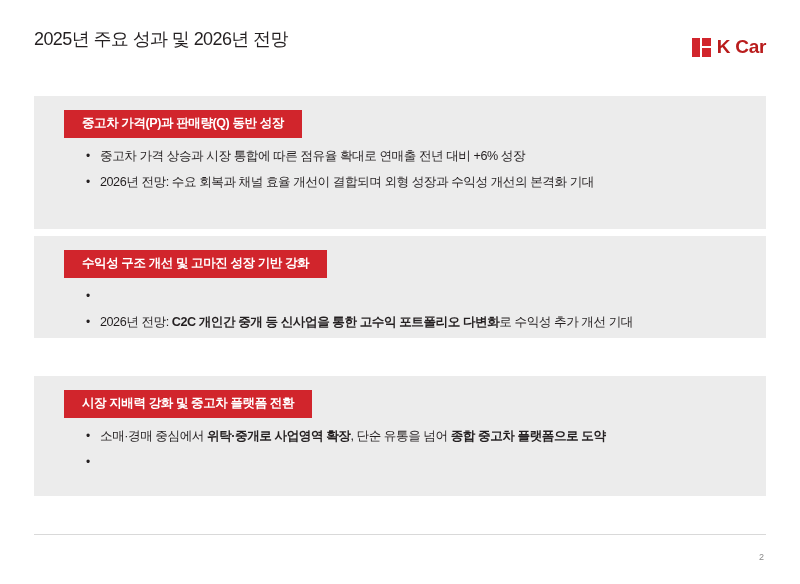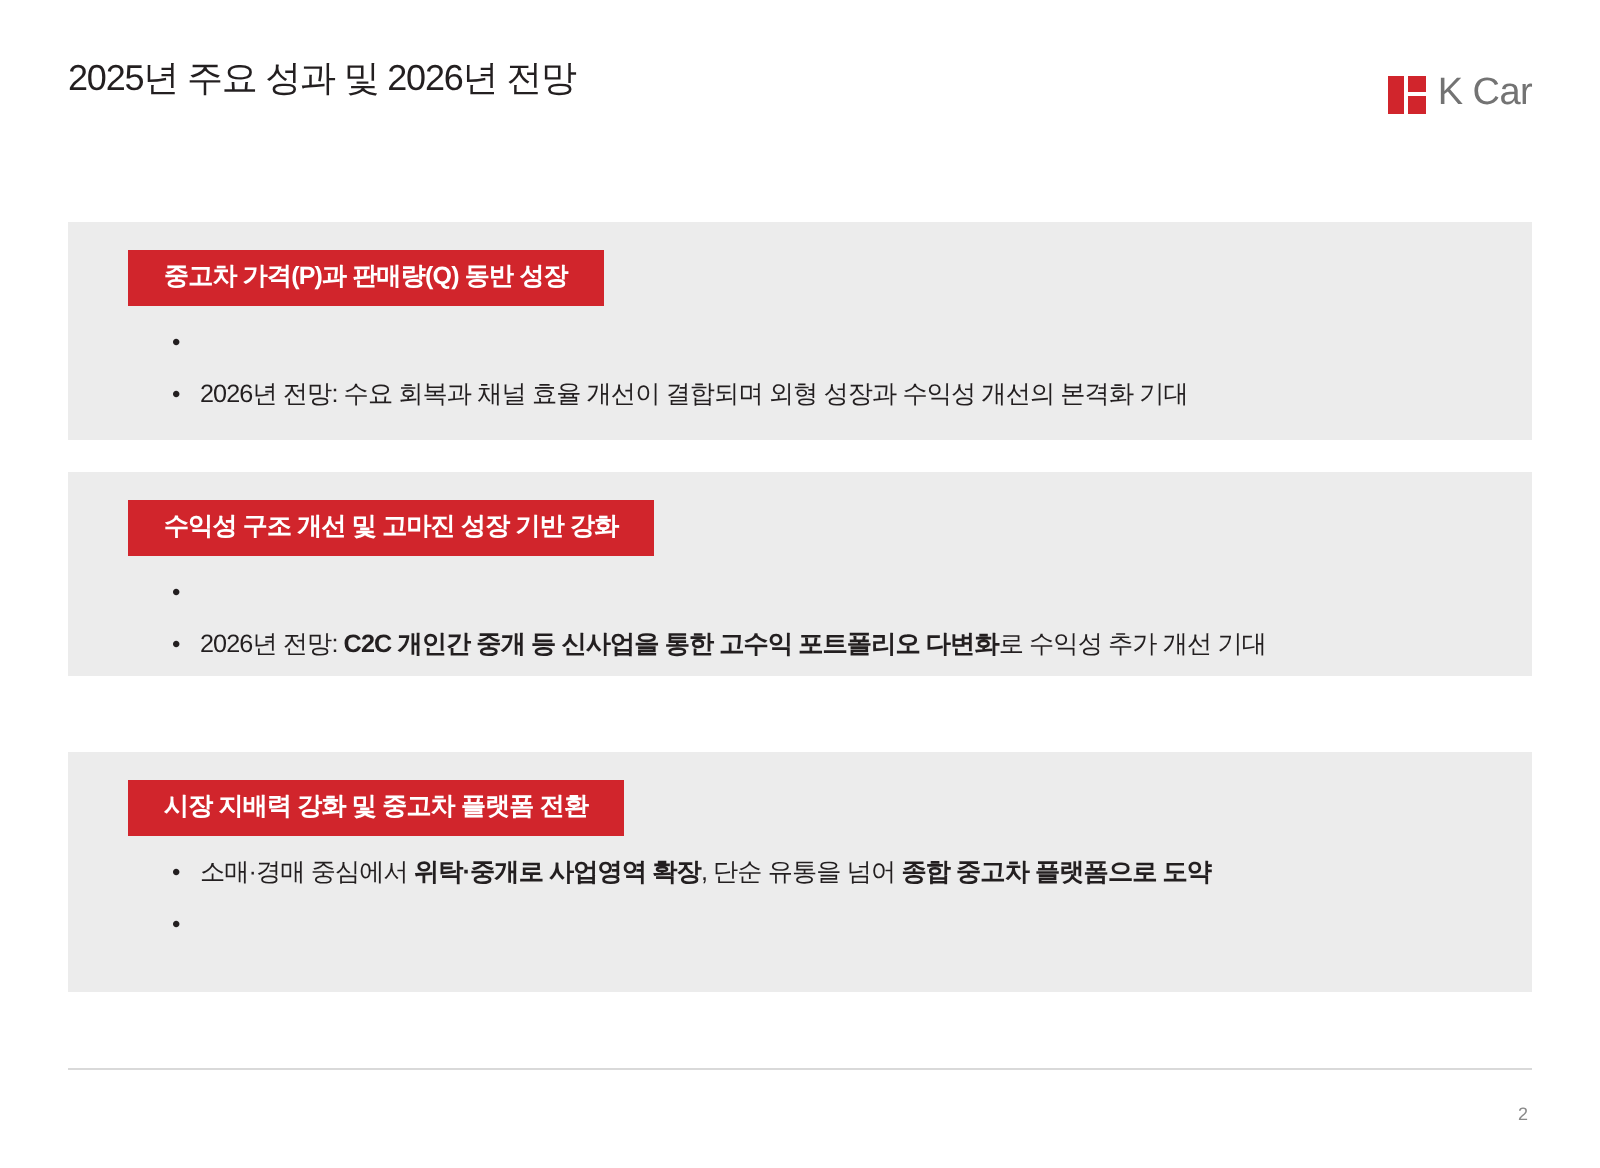--- a/index.html
+++ b/index.html
@@ -56,33 +56,33 @@
   }
   .logo-mark .sq {
     position: absolute;
     background: #d1252c;
   }
   .logo-mark .sq1 { left: 0;   top: 0;   width: 8px;  height: 19px; }
   .logo-mark .sq2 { left: 10px; top: 0;  width: 9px;  height: 8px; }
   .logo-mark .sq3 { left: 10px; top: 10px; width: 9px; height: 9px; }
   .logo-text {
     font-size: 19px;
-    font-weight: normal;
-    color: #737373;
+    font-weight: bold;
+    color: #b91c1c;
     letter-spacing: -0.3px;
   }
 
   
   .section {
     position: absolute;
     left: 34px;
     right: 34px;
     background: #ececec;
   }
-  .section.s0 { top: 111px;  height: 109px; }
+  .section.s0 { top: 96px;  height: 133px; }
   .section.s1 { top: 236px; height: 102px; }
   .section.s2 { top: 376px; height: 120px; }
 
   .badge {
     position: absolute;
     top: 14px;
     left: 30px;
     background: #d1252c;
     color: #ffffff;
     font-size: 12.5px;
@@ -151,20 +151,21 @@
       </span>
       <span class="logo-text">K Car</span>
     </div>
   </div>
 
   <div class="section s0">
     <div class="badge">중고차 가격(P)과 판매량(Q) 동반 성장</div>
     <div class="bullets">
       <div class="bullet">
         <span class="dot">•</span>
+        <span class="txt"><span>중고차 가격 상승과 시장 통합에 따른 점유율 확대로 연매출 전년 대비 +6% 성장</span></span>
       </div>
       <div class="bullet">
         <span class="dot">•</span>
         <span class="txt"><span>2026년 전망: 수요 회복과 채널 효율 개선이 결합되며 외형 성장과 수익성 개선의 본격화 기대</span></span>
       </div>
     </div>
   </div>
 
   <div class="section s1">
     <div class="badge">수익성 구조 개선 및 고마진 성장 기반 강화</div>

